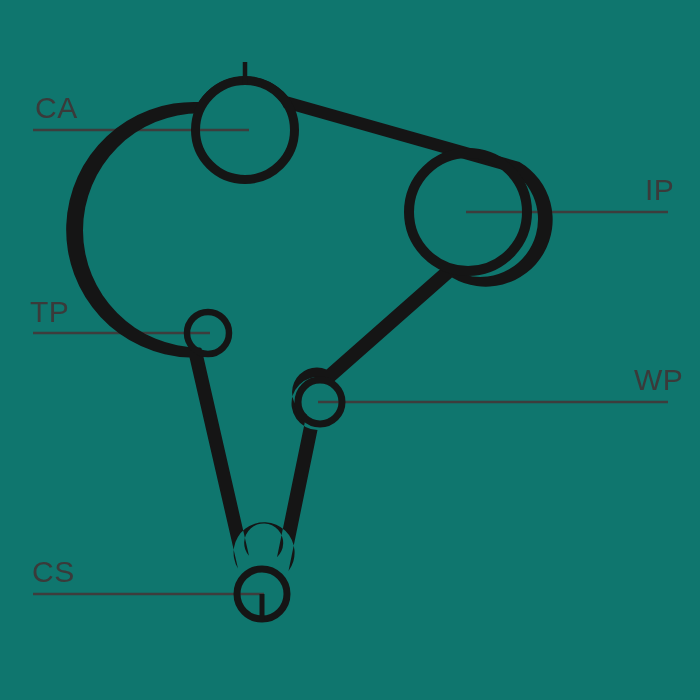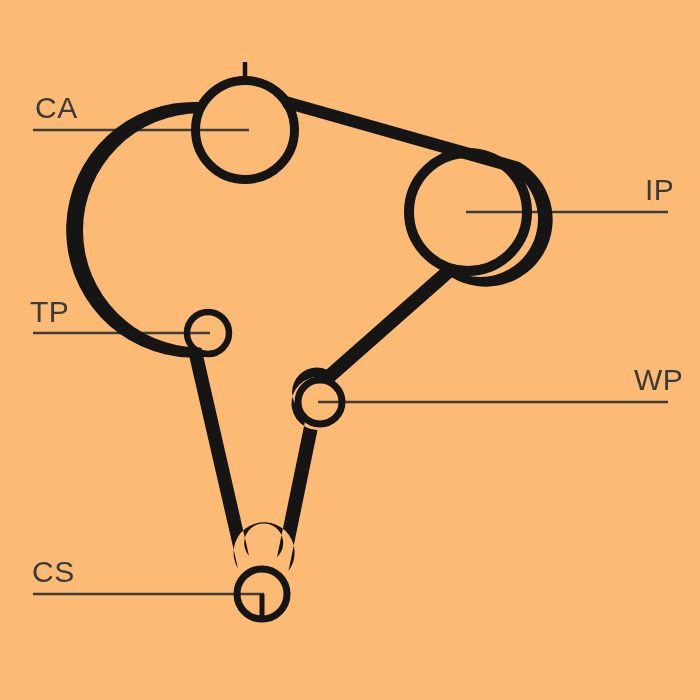--- a/index.html
+++ b/index.html
@@ -5,21 +5,21 @@
 <style>
   html, body {
     margin: 0;
     padding: 0;
     background: #ffffff;
   }
   #diagram-root {
     position: relative;
     width: 700px;
     height: 700px;
-    background: #fdba74;
+    background: #0f766e;
     font-family: "Liberation Sans", sans-serif;
     overflow: hidden;
   }
   #diagram-svg {
     position: absolute;
     top: 0;
     left: 0;
     width: 700px;
     height: 700px;
     display: block;

